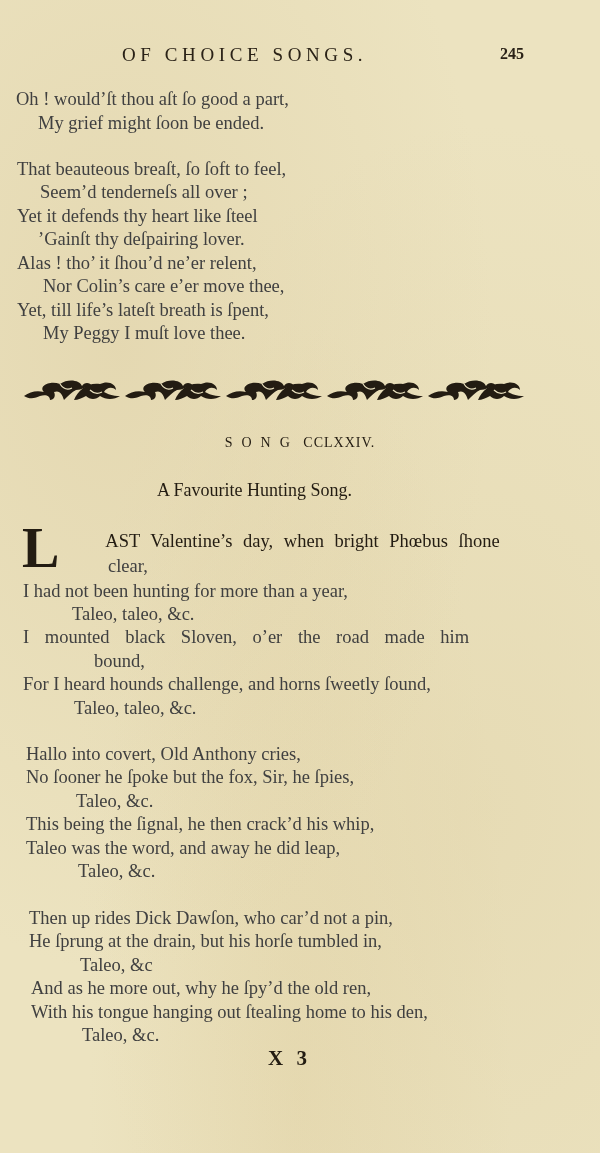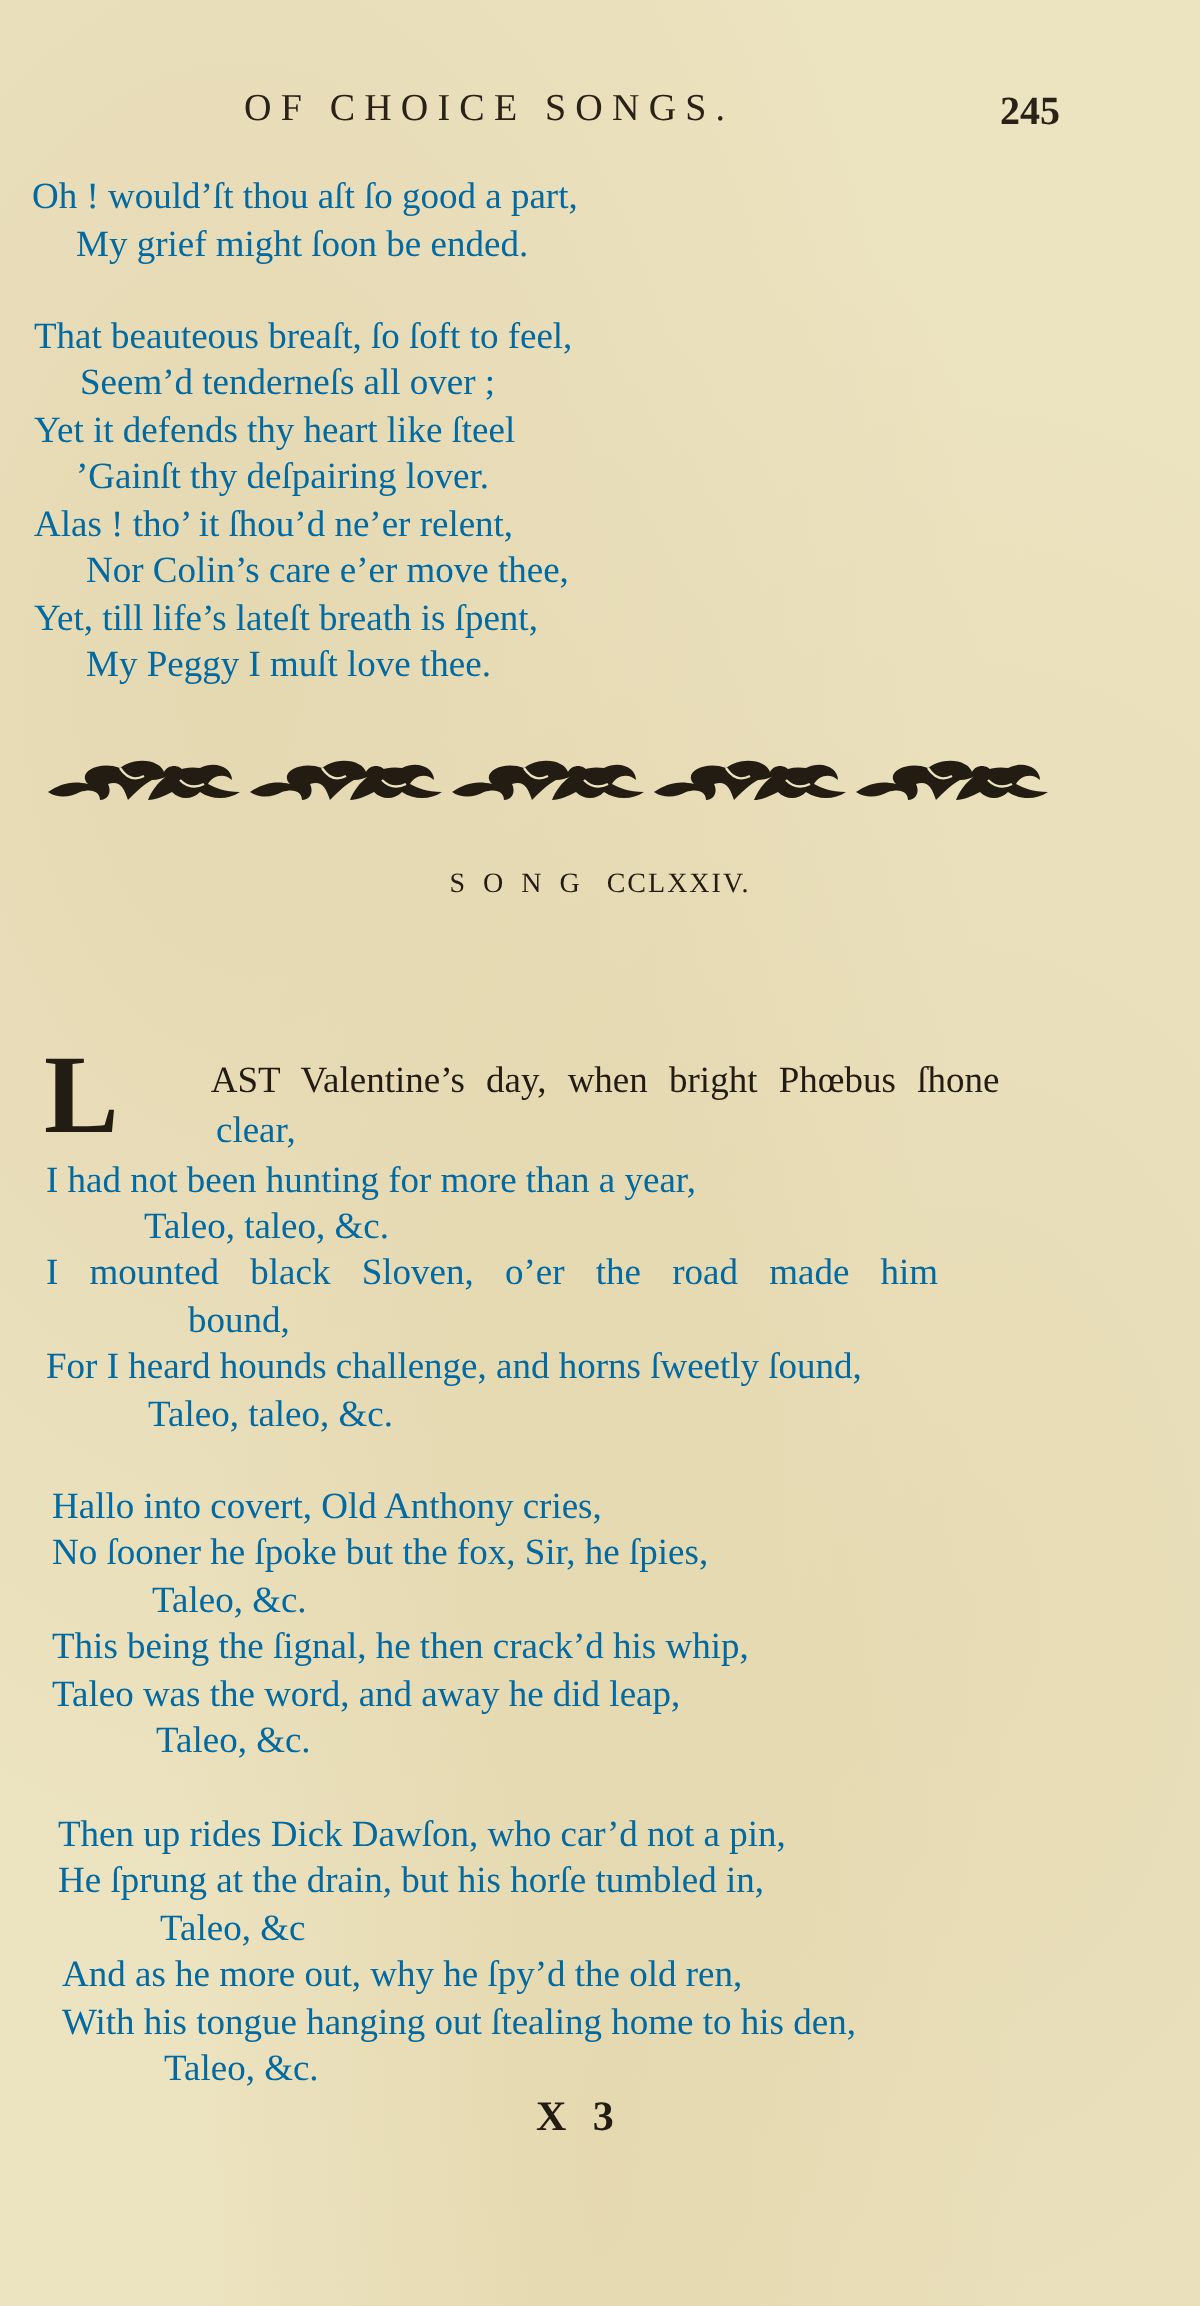--- a/index.html
+++ b/index.html
@@ -39,30 +39,30 @@
       left: 122px;
       top: 0;
       font-size: 19px;
       letter-spacing: 4.6px;
       color: #2a2217;
     }
     .page-number {
       position: absolute;
       left: 500px;
       top: 1px;
-      font-size: 20px;
+      font-size: 16px;
       font-weight: bold;
       color: #2a2217;
     }
     .line {
       position: absolute;
       font-size: 18.5px;
       white-space: nowrap;
       line-height: 22px;
-      color: #0369a1;
+      color: #404040;
     }
     .ornament {
       position: absolute;
       left: 20px;
       top: 370px;
       width: 515px;
       height: 32px;
     }
     .song-number {
       position: absolute;
@@ -145,20 +145,21 @@
     <use href="#flourish" x="101" y="0"></use>
     <use href="#flourish" x="202" y="0"></use>
     <use href="#flourish" x="303" y="0"></use>
     <use href="#flourish" x="404" y="0"></use>
   </svg>
 
   <div class="song-number">
     <span class="word">SONG</span>
     <span>CCLXXIV.</span>
   </div>
+  <div class="song-subtitle">A Favourite Hunting Song.</div>
 
   <div>
     <div class="drop-cap">L</div>
     <div class="justify-line" style="left:60px; top:530px; width:485px;">
       <span style="word-spacing:6px;">AST Valentine’s day, when bright Phœbus ſhone</span>
     </div>
     <div class="line" style="left:108px; top:555px;">clear,</div>
     <div class="line" style="left:23px; top:580px;">I had not been hunting for more than a year,</div>
     <div class="line" style="left:72px; top:603px;">Taleo, taleo, &amp;c.</div>
     <div class="line" style="left:23px; top:626px; word-spacing:11px;">I mounted black Sloven, o’er the road made him</div>

